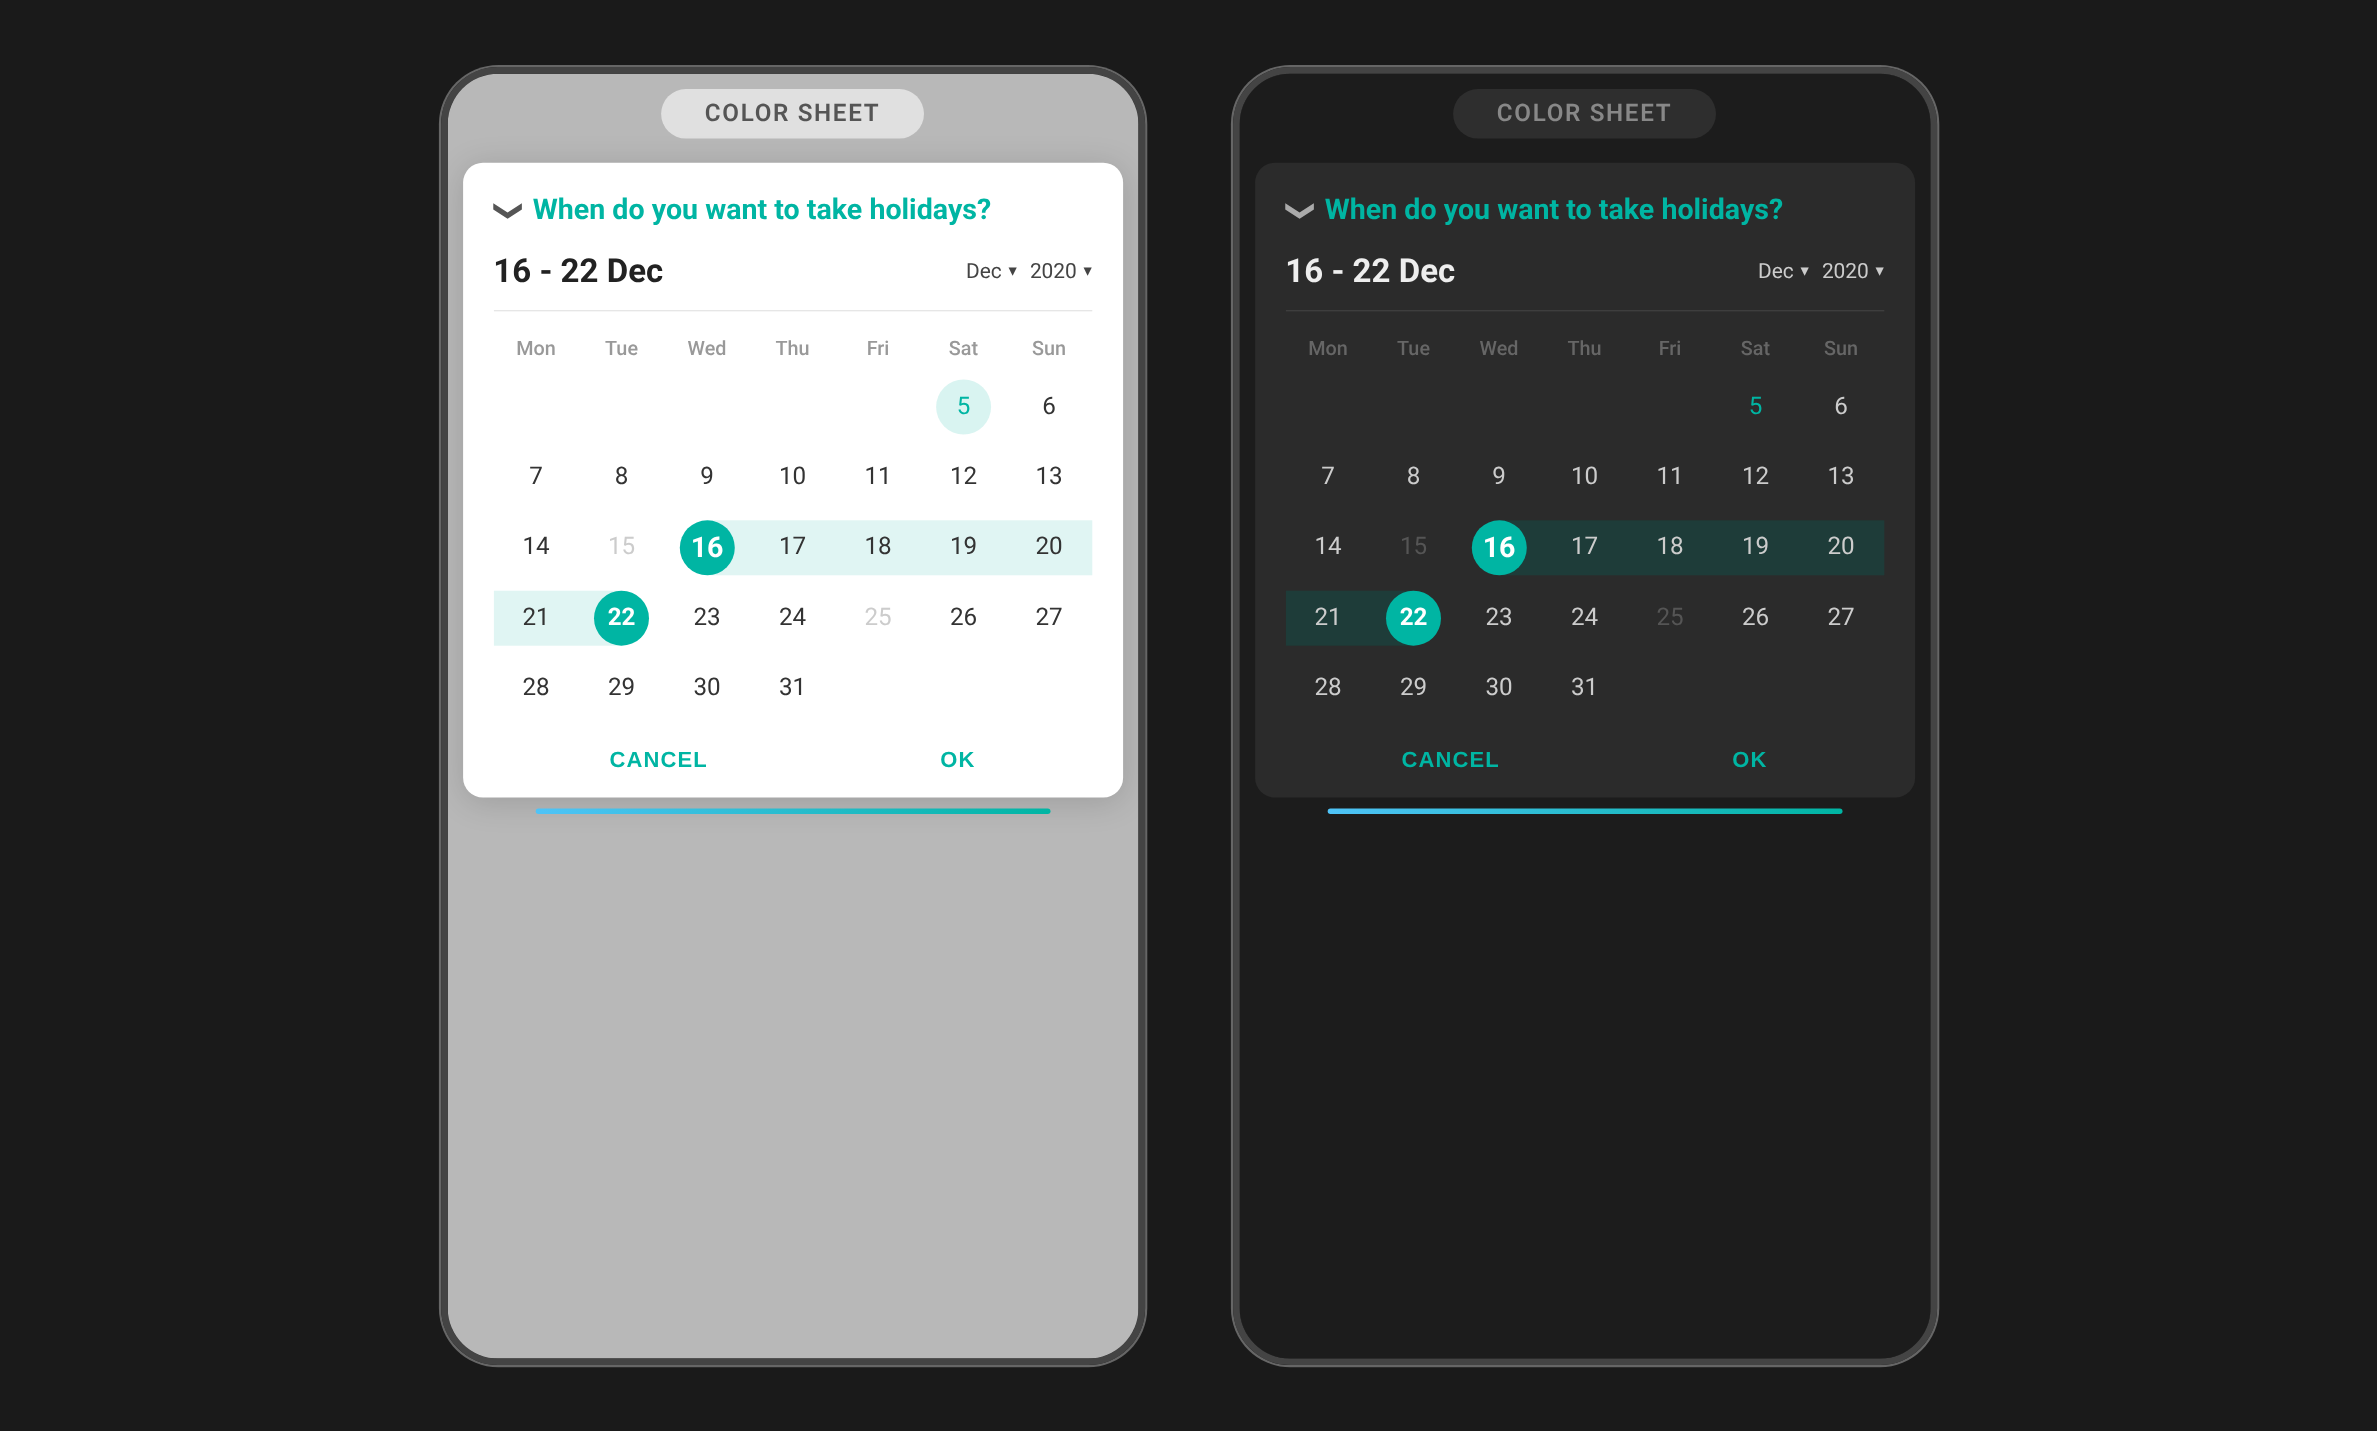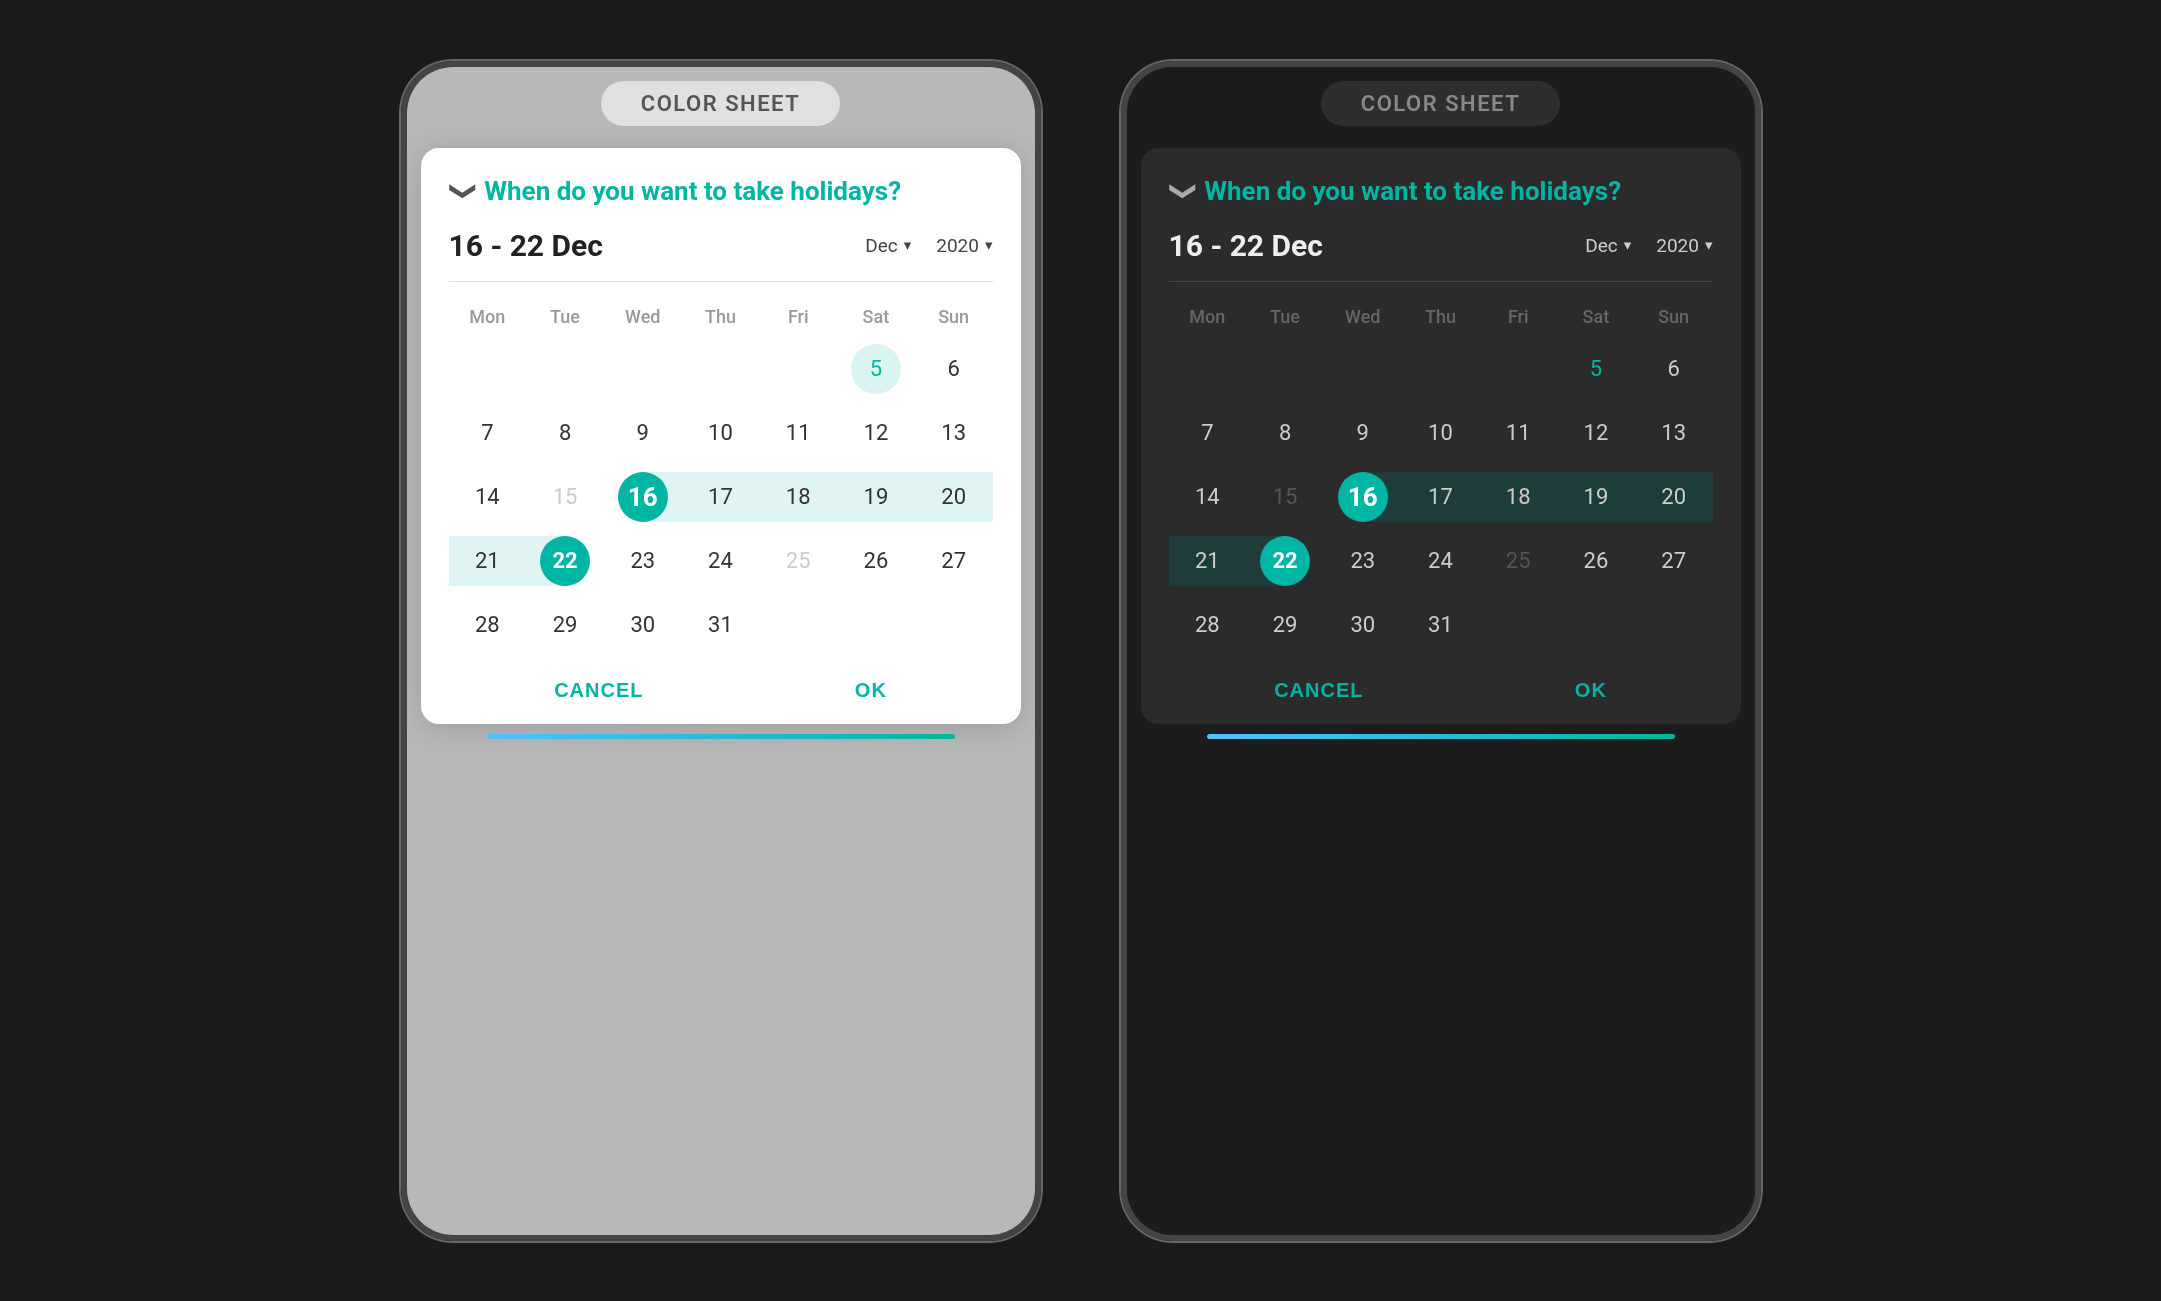--- a/index.html
+++ b/index.html
@@ -128,21 +128,21 @@
     }
 
     .date-range-text-dark {
       font-size: 30px;
       font-weight: 700;
       color: #eee;
     }
 
     .dropdowns {
       display: flex;
-      gap: 25px;
+      gap: 12px;
       align-items: center;
     }
 
     .dropdown-light {
       display: flex;
       align-items: center;
       gap: 6px;
       font-size: 19px;
       color: #444;
       background: transparent;

